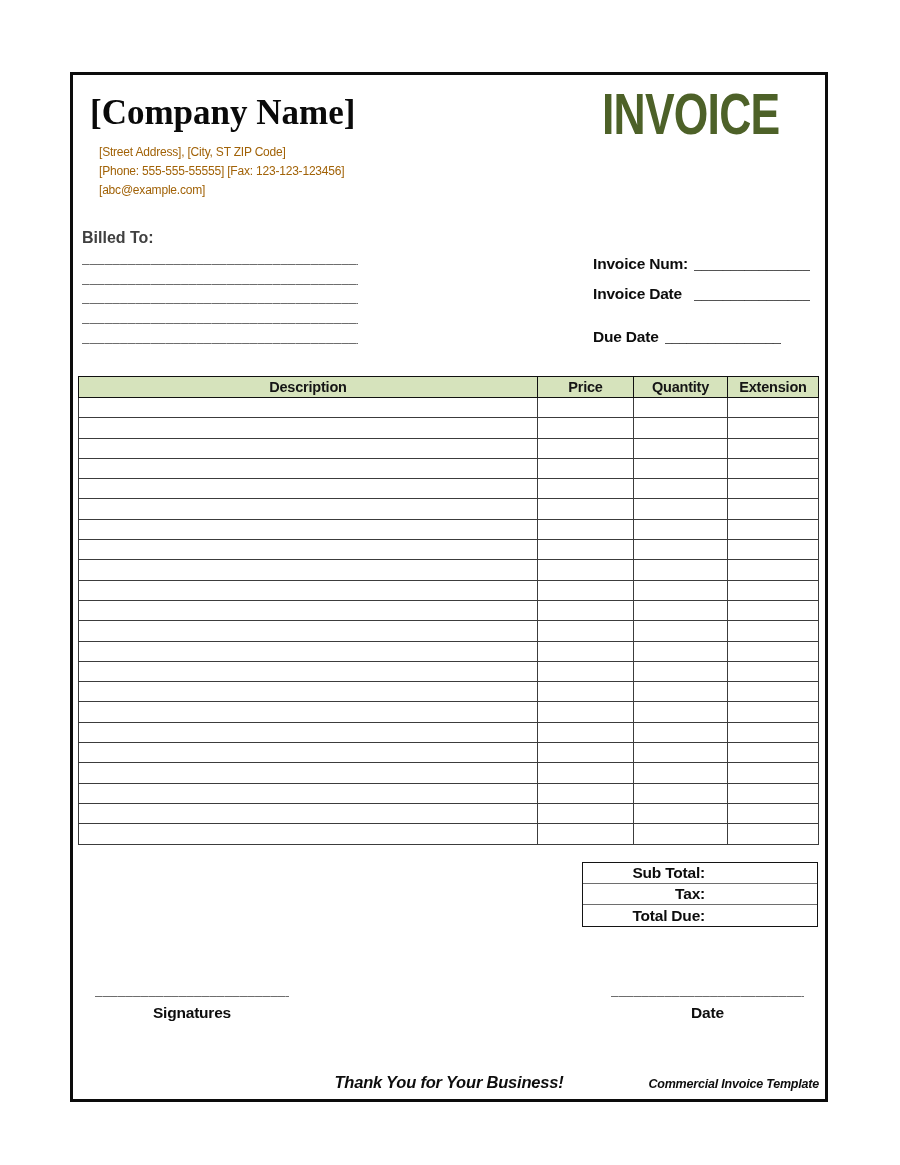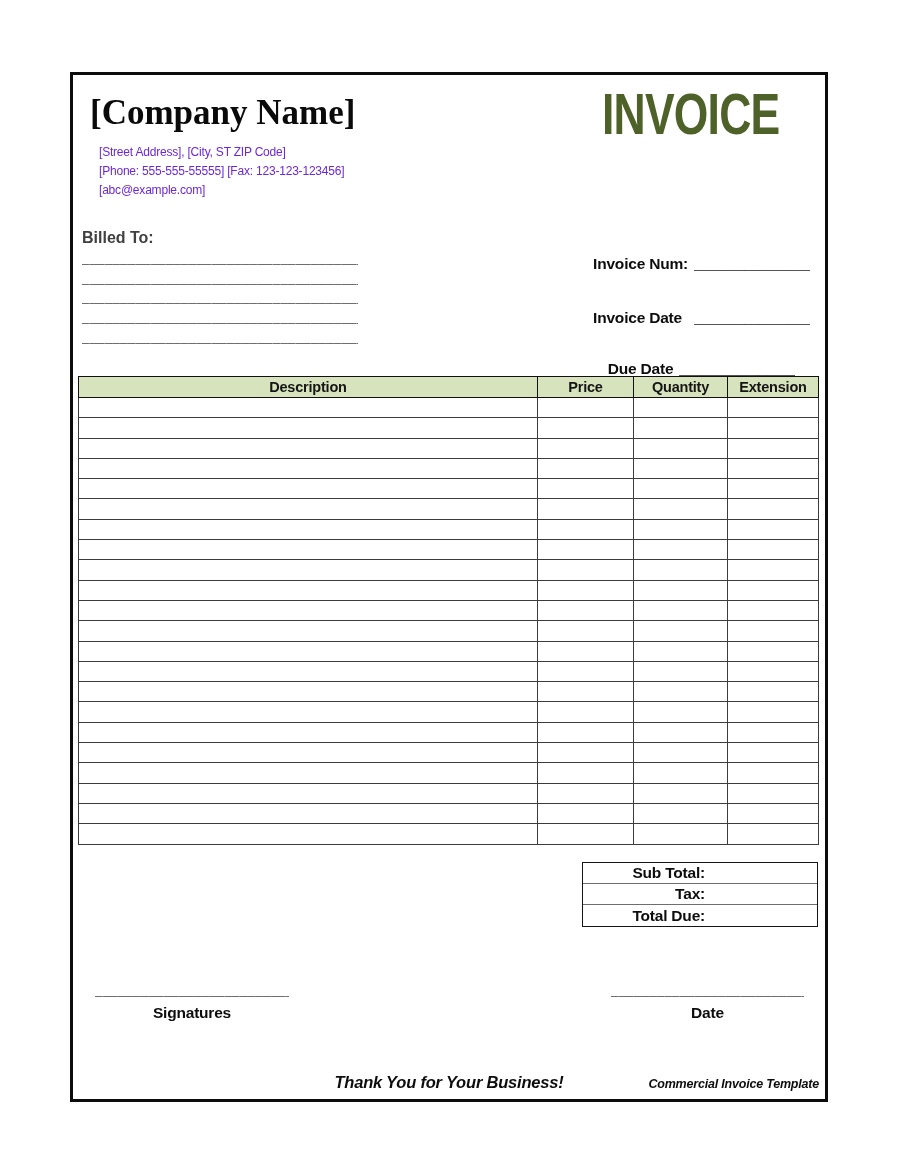--- a/index.html
+++ b/index.html
@@ -21,21 +21,21 @@
 
   
   .company-name {
     position: absolute; left: 17px; top: 18px;
     font-family: "Liberation Serif", serif;
     font-weight: bold; font-size: 35px; letter-spacing: 0px;
     color: #0a0a0a; white-space: nowrap;
   }
   .address-block {
     position: absolute; left: 26px; top: 68px;
-    font-size: 12px; line-height: 19px; color: #6d28d9;
+    font-size: 12px; line-height: 19px; color: #a16207;
     letter-spacing: -0.2px;
   }
   .invoice-title {
     position: absolute; right: 46px; top: 6px;
     font-size: 57px; font-weight: bold; letter-spacing: -1px;
     color: #4d6128;
     transform: scaleX(0.78); transform-origin: top right;
     white-space: nowrap;
   }
 
@@ -51,22 +51,22 @@
   .fill-line {
     font-size: 13px; line-height: 19.7px; color: #4f4f4f;
     white-space: nowrap; overflow: hidden; letter-spacing: 0.4px;
     cursor: text;
   }
   .meta-block {
     position: absolute; right: 15px; top: 176px;
     display: flex; flex-direction: column;
   }
   .meta-row { display: flex; align-items: flex-end; height: 22px; }
-  .meta-row.r2 { margin-top: 32px; justify-content: space-between; }
-  .meta-row.r3 { margin-top: 29px; justify-content: center; }
+  .meta-row.r2 { margin-top: 8px; justify-content: space-between; }
+  .meta-row.r3 { margin-top: 21px; }
   .meta-label {
     font-size: 15.5px; font-weight: bold; color: #0d0d0d;
     white-space: nowrap; letter-spacing: -0.2px;
   }
   .meta-line {
     width: 116px; margin-left: 6px; overflow: hidden;
     font-size: 13px; line-height: 18px; color: #2e2e2e;
     white-space: nowrap; cursor: text;
   }
 

